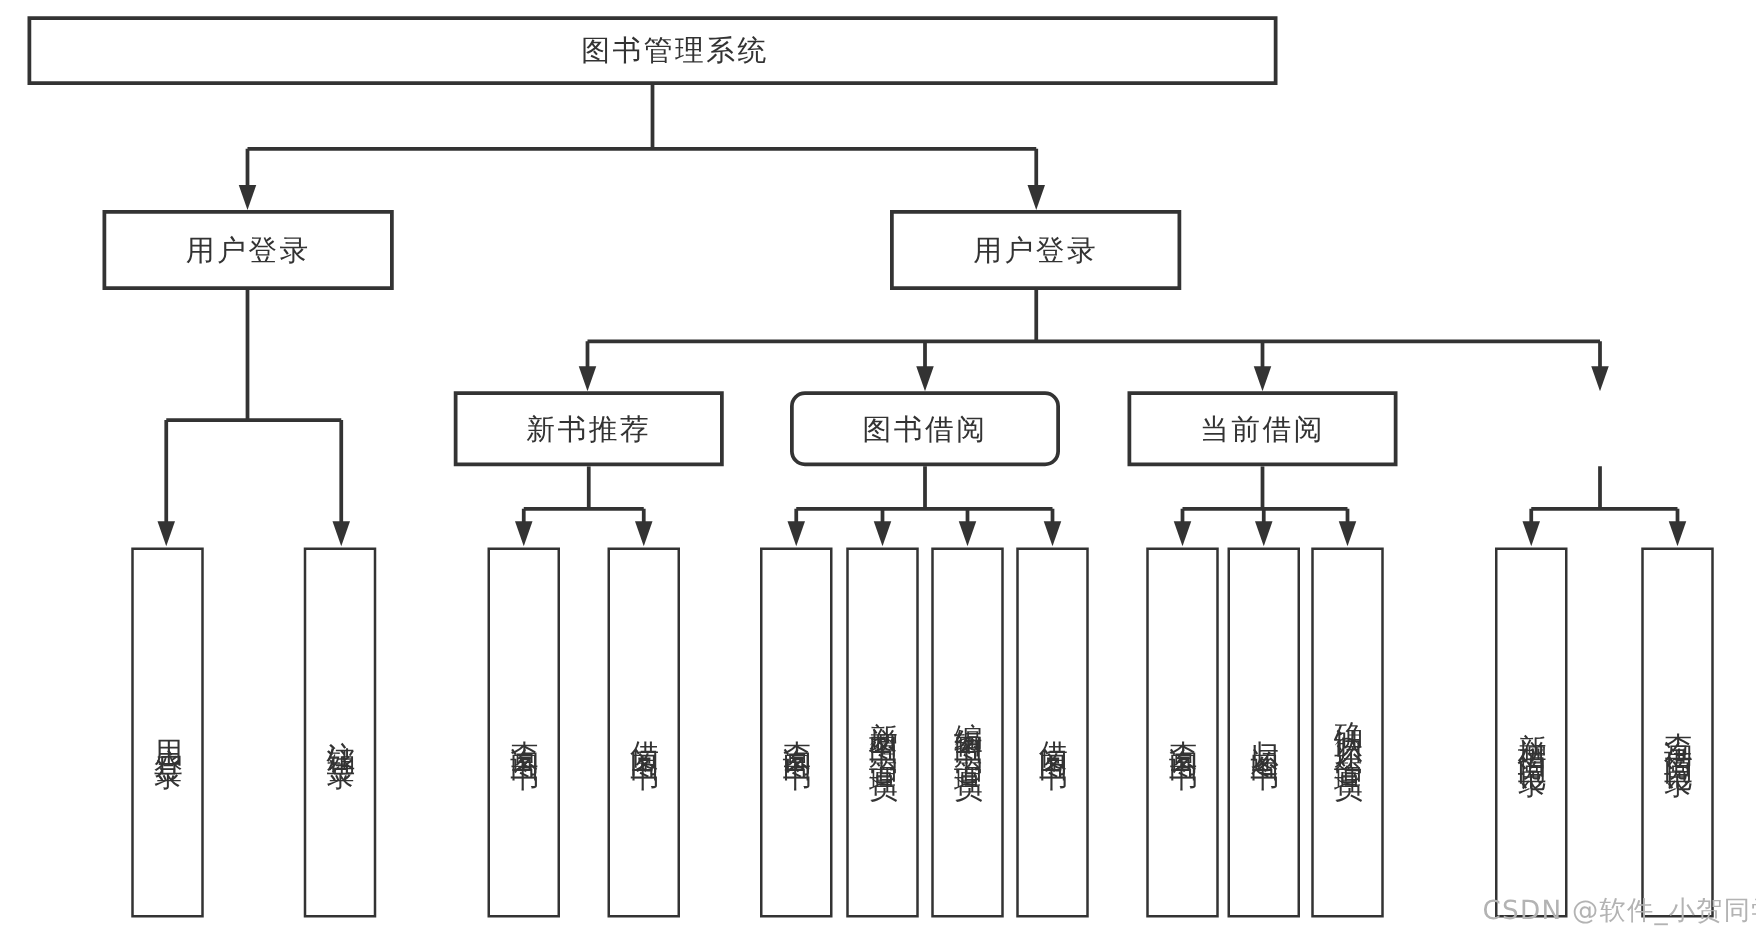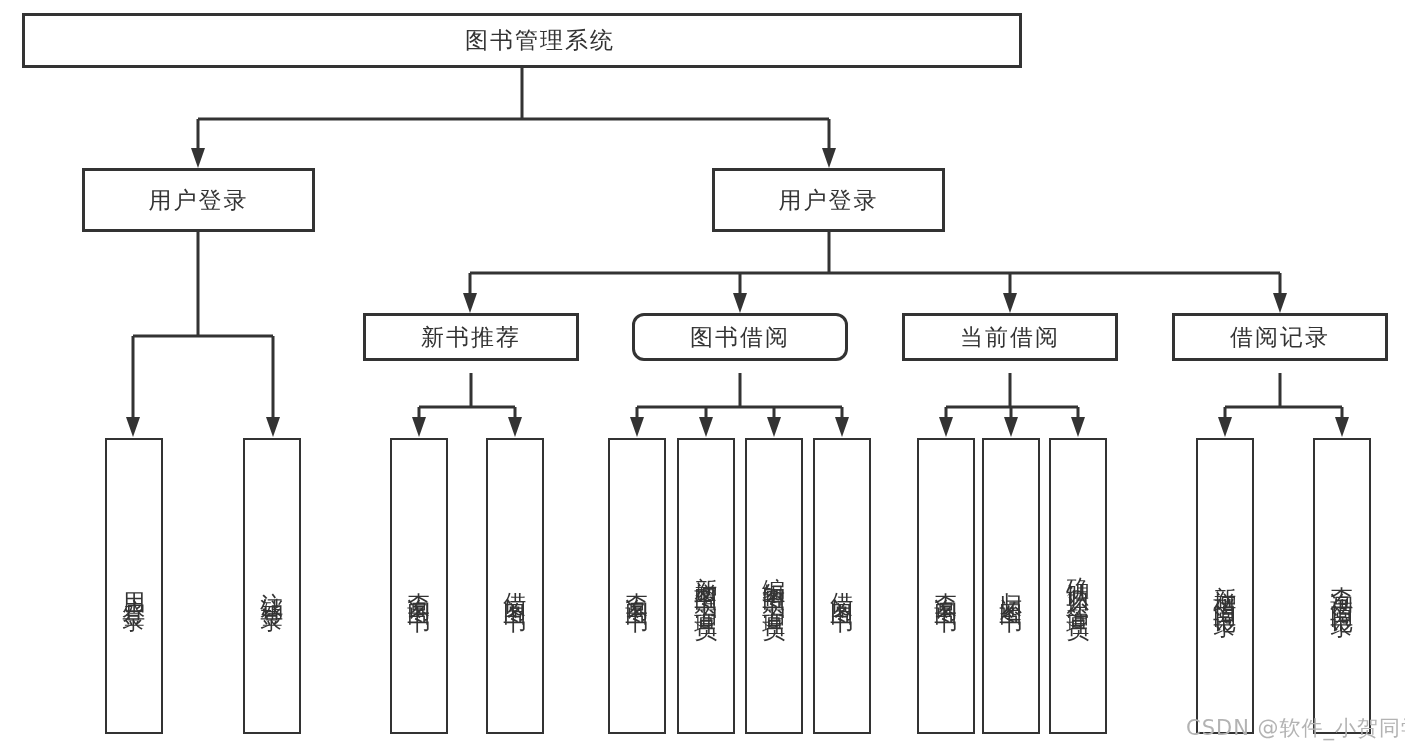--- a/index.html
+++ b/index.html
@@ -18,21 +18,21 @@
     position:absolute;box-sizing:border-box;
     border:3px solid #333333;background:#ffffff;
     display:flex;align-items:center;justify-content:center;
     font-size:23px;letter-spacing:2px;
     z-index:2;white-space:nowrap;
   }
   .root{left:22px;top:13px;width:1000px;height:55px;padding-left:36px;}
   .lvl2{top:168px;width:233px;height:64px;}
   .n-login{left:82px;}
   .n-mgmt{left:712px;}
-  .lvl3{top:313px;width:216px;height:48px;}
+  .lvl3{top:313px;width:216px;height:60px;}
   .l3-1{left:363px;}
   .l3-2{left:632px;border-radius:12px;}
   .l3-3{left:902px;text-align:right;}
   .l3-4{left:1172px;}
   .leaf{
     top:438px;width:58px;height:296px;
     border-width:2.5px;letter-spacing:0;
   }
   .leaf span{
     writing-mode:vertical-rl;
@@ -92,21 +92,20 @@
   </svg>
 
   <div class="box root">图书管理系统</div>
 
   <div class="box lvl2 n-login">用户登录</div>
   <div class="box lvl2 n-mgmt">用户登录</div>
 
   <div class="box lvl3 l3-1">新书推荐</div>
   <div class="box lvl3 l3-2">图书借阅</div>
   <div class="box lvl3 l3-3">当前借阅</div>
-  <div class="box lvl3 l3-4">借阅记录</div>
 
   <div class="box leaf lf1">
     <span>用户登录</span>
   </div>
   <div class="box leaf lf2">
     <span>注销登录</span>
   </div>
 
   <div class="box leaf lf3">
     <span>查询图书</span>

